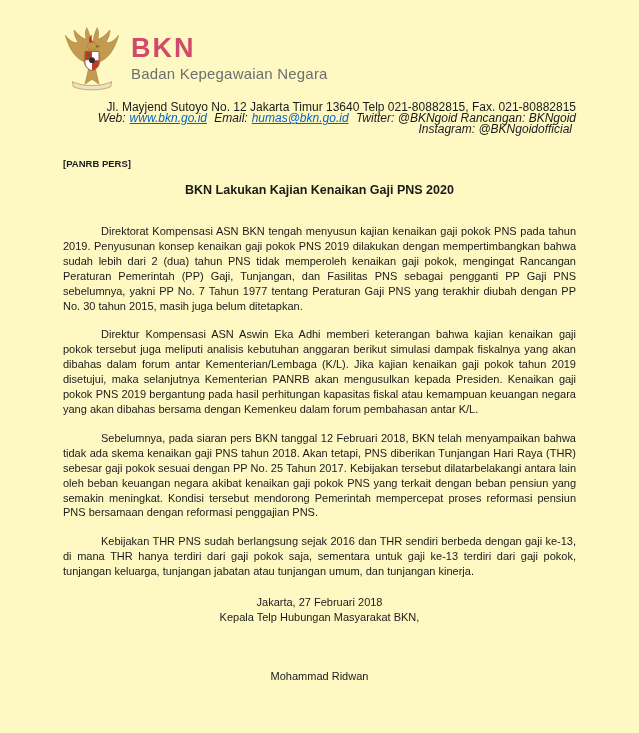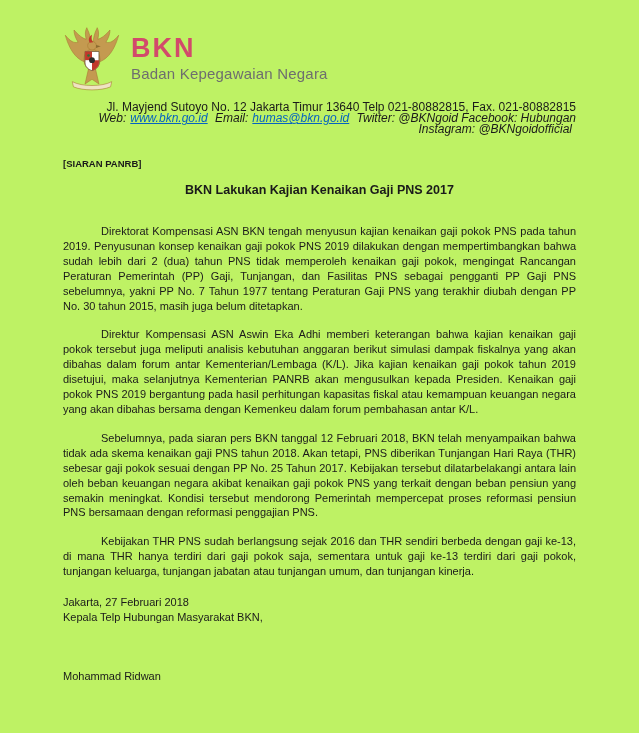--- a/index.html
+++ b/index.html
@@ -8,21 +8,21 @@
     width: 639px;
     height: 733px;
     font-family: "Liberation Sans", sans-serif;
     color: #1a1a1a;
     overflow: hidden;
   }
   .page {
     width: 639px;
     height: 733px;
     padding: 27px 63px 20px 63px;
-    background: #bef264;
+    background: #fef9c3;
   }
   
   .letterhead {
     display: flex;
     align-items: flex-start;
     gap: 10px;
   }
   .logo-wrap {
     width: 58px;
     height: 64px;
@@ -73,20 +73,21 @@
     font-size: 11px;
     line-height: 14.9px;
     text-align: justify;
     text-indent: 38px;
     margin-top: 14px;
     color: #1a1a1a;
   }
   
   .closing {
     margin-top: 16px;
+    text-align: center;
     font-size: 11px;
     line-height: 15px;
   }
   .closing .ttd { margin-top: 29px; }
   .closing .signer-name { margin-top: 44px; }
 </style>
 </head>
 <body>
 
 <div class="page">
@@ -122,26 +123,26 @@
       <div class="brand-abbr">BKN</div>
       <div class="brand-name">Badan Kepegawaian Negara</div>
     </div>
   </div>
 
   <div class="contact-block">
     <div class="contact-line1">Jl. Mayjend Sutoyo No. 12 Jakarta Timur 13640 Telp 021-80882815, Fax. 021-80882815</div>
     <div class="contact-line2">
       <span class="seg">Web:</span><span class="link seg">www.bkn.go.id</span>
       <span class="seg">Email:</span><span class="link seg">humas@bkn.go.id</span>
-      <span class="seg">Twitter: @BKNgoid  Facebook: Hubungan  Instagram: @BKNgoidofficial</span>
+      <span class="seg">Twitter: @BKNgoid  Rancangan: BKNgoid  Instagram: @BKNgoidofficial</span>
     </div>
   </div>
 
-  <div class="kicker">[SIARAN PANRB]</div>
-  <div class="doc-title">BKN Lakukan Kajian Kenaikan Gaji PNS 2017</div>
+  <div class="kicker">[PANRB PERS]</div>
+  <div class="doc-title">BKN Lakukan Kajian Kenaikan Gaji PNS 2020</div>
 
   <div class="body-text">
     <p class="para">Direktorat Kompensasi ASN BKN tengah menyusun kajian kenaikan gaji pokok PNS pada tahun 2019. Penyusunan konsep kenaikan gaji pokok PNS 2019 dilakukan dengan mempertimbangkan bahwa sudah lebih dari 2 (dua) tahun PNS tidak memperoleh kenaikan gaji pokok, mengingat Rancangan Peraturan Pemerintah (PP) Gaji, Tunjangan, dan Fasilitas PNS sebagai pengganti PP Gaji PNS sebelumnya, yakni PP No. 7 Tahun 1977 tentang Peraturan Gaji PNS yang terakhir diubah dengan PP No. 30 tahun 2015, masih juga belum ditetapkan.</p>
     <p class="para">Direktur Kompensasi ASN Aswin Eka Adhi memberi keterangan bahwa kajian kenaikan gaji pokok tersebut juga meliputi analisis kebutuhan anggaran berikut simulasi dampak fiskalnya yang akan dibahas dalam forum antar Kementerian/Lembaga (K/L). Jika kajian kenaikan gaji pokok tahun 2019 disetujui, maka selanjutnya Kementerian PANRB akan mengusulkan kepada Presiden. Kenaikan gaji pokok PNS 2019 bergantung pada hasil perhitungan kapasitas fiskal atau kemampuan keuangan negara yang akan dibahas bersama dengan Kemenkeu dalam forum pembahasan antar K/L.</p>
     <p class="para">Sebelumnya, pada siaran pers BKN tanggal 12 Februari 2018, BKN telah menyampaikan bahwa tidak ada skema kenaikan gaji PNS tahun 2018. Akan tetapi, PNS diberikan Tunjangan Hari Raya (THR) sebesar gaji pokok sesuai dengan PP No. 25 Tahun 2017. Kebijakan tersebut dilatarbelakangi antara lain oleh beban keuangan negara akibat kenaikan gaji pokok PNS yang terkait dengan beban pensiun yang semakin meningkat. Kondisi tersebut mendorong Pemerintah mempercepat proses reformasi pensiun PNS bersamaan dengan reformasi penggajian PNS.</p>
     <p class="para">Kebijakan THR PNS sudah berlangsung sejak 2016 dan THR sendiri berbeda dengan gaji ke-13, di mana THR hanya terdiri dari gaji pokok saja, sementara untuk gaji ke-13 terdiri dari gaji pokok, tunjangan keluarga, tunjangan jabatan atau tunjangan umum, dan tunjangan kinerja.</p>
   </div>
 
   <div class="closing">
     <div>Jakarta, 27 Februari 2018</div>

